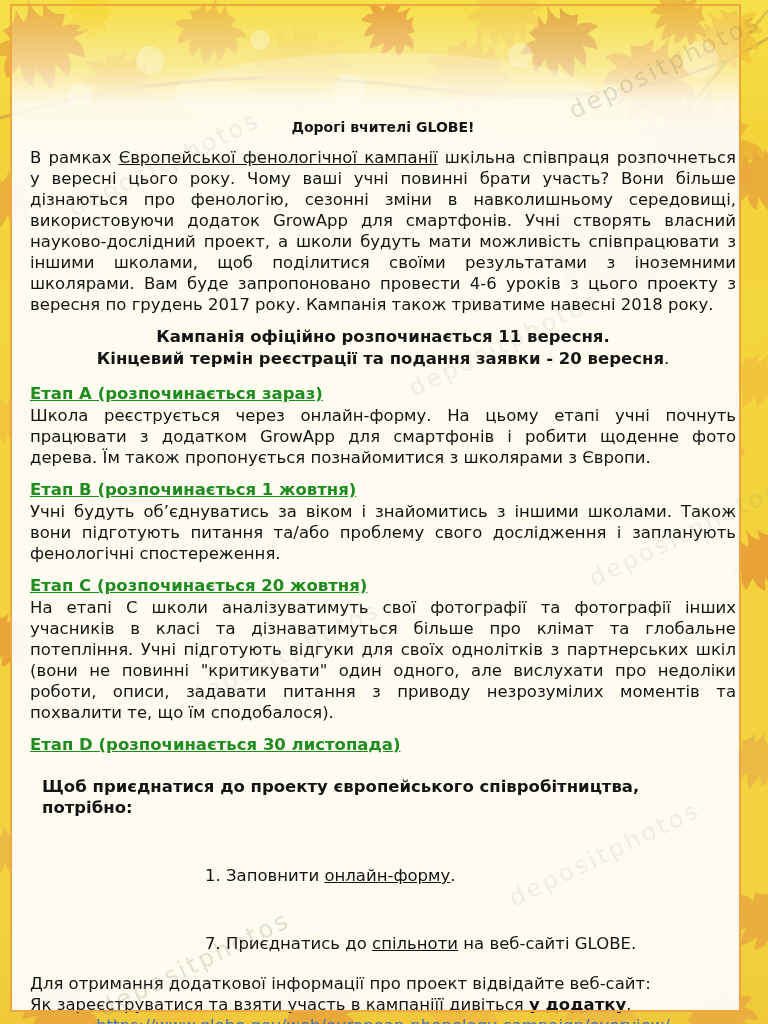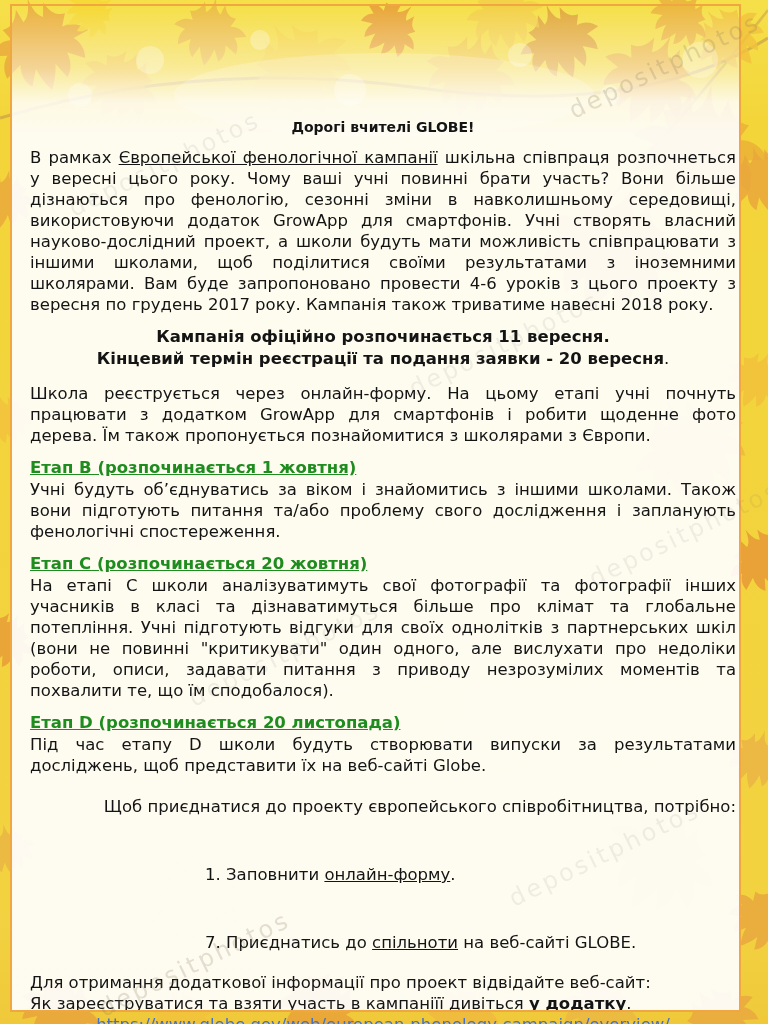--- a/index.html
+++ b/index.html
@@ -19,21 +19,21 @@
   .content{position:absolute;left:30px;top:104px;width:706px;z-index:2;
     color:#141414;font-size:16.5px;line-height:21px;}
   h1{font-size:14px;line-height:22px;margin:12px 0 9px 0;text-align:center;font-weight:bold;}
   .para{margin:0;text-align:justify;}
   .intro{margin-bottom:11px;}
   .announce{margin:0 0 13px 0;text-align:center;font-weight:bold;line-height:22px;}
   .announce .tail{font-weight:normal;}
   .stage{margin-bottom:11px;}
   .stage-h{color:#1e8c1e;font-weight:bold;text-decoration:underline;line-height:22px;}
   .stage-last{margin-bottom:20px;}
-  .join-intro{text-align:right;margin:0;}
+  .join-intro{text-align:left;margin:12px;font-weight:bold;}
   .steps{margin:0 0 19px 175px;}
   .step{line-height:21px;margin-top:47px;}
   .ulink{color:inherit;text-decoration:underline;cursor:pointer;}
   .b{font-weight:bold;}
   .note{text-align:left;margin:0;}
   .url{display:block;color:#4472c4;text-decoration:none;line-height:22px;cursor:pointer;text-align:center;}
   .closing{margin:9px 0 8px 0;text-align:center;font-weight:bold;}
   .watermarks{position:absolute;inset:0;z-index:4;pointer-events:none;}
   .wm{position:absolute;transform:rotate(-26deg);font-size:24px;letter-spacing:3px;
       color:rgba(110,110,110,0.10);white-space:nowrap;}
@@ -128,36 +128,36 @@
 
   <div class="content">
 
     <h1>Дорогі вчителі GLOBE!</h1>
 
     <p class="para intro"><span>В рамках </span><a class="ulink">Європейської фенологічної кампанії</a><span> шкільна співпраця розпочнеться у вересні цього року. Чому ваші учні повинні брати участь? Вони більше дізнаються про фенологію, сезонні зміни в навколишньому середовищі, використовуючи додаток GrowApp для смартфонів. Учні створять власний науково-дослідний проект, а школи будуть мати можливість співпрацювати з іншими школами, щоб поділитися своїми результатами з іноземними школярами. Вам буде запропоновано провести 4-6 уроків з цього проекту з вересня по грудень 2017 року. Кампанія також триватиме навесні 2018 року.</span></p>
 
     <p class="announce"><span>Кампанія офіційно розпочинається 11 вересня.</span><br><span>Кінцевий термін реєстрації та подання заявки - 20 вересня</span><span class="tail">.</span></p>
 
     <div class="stage">
+      <div class="stage-h">Етап A (розпочинається зараз)</div>
       <p class="para">Школа реєструється через онлайн-форму. На цьому етапі учні почнуть працювати з додатком GrowApp для смартфонів і робити щоденне фото дерева. Їм також пропонується познайомитися з школярами з Європи.</p>
     </div>
 
     <div class="stage">
       <div class="stage-h">Етап B (розпочинається 1 жовтня)</div>
       <p class="para">Учні будуть об’єднуватись за віком і знайомитись з іншими школами. Також вони підготують питання та/або проблему свого дослідження і запланують фенологічні спостереження.</p>
     </div>
 
     <div class="stage">
       <div class="stage-h">Етап C (розпочинається 20 жовтня)</div>
       <p class="para">На етапі C школи аналізуватимуть свої фотографії та фотографії інших учасників в класі та дізнаватимуться більше про клімат та глобальне потепління. Учні підготують відгуки для своїх однолітків з партнерських шкіл (вони не повинні "критикувати" один одного, але вислухати про недоліки роботи, описи, задавати питання з приводу незрозумілих моментів та похвалити те, що їм сподобалося).</p>
     </div>
 
     <div class="stage stage-last">
-      <div class="stage-h">Етап D (розпочинається 20 листопада)</div>
-      <p class="para">Під час етапу D школи будуть створювати випуски за результатами досліджень, щоб представити їх на веб-сайті Globe.</p>
+      <div class="stage-h">Етап D (розпочинається 30 листопада)</div>
     </div>
 
     <p class="para join-intro">Щоб приєднатися до проекту європейського співробітництва, потрібно:</p>
 
     <div class="steps">
       <div class="step"><span>1. Заповнити </span><a class="ulink">онлайн-форму</a><span>.</span></div>
       <div class="step"><span>7. Приєднатись до </span><a class="ulink">спільноти</a><span> на веб-сайті GLOBE.</span></div>
     </div>
 
     <p class="para note">Для отримання додаткової інформації про проект відвідайте веб-сайт:</p>

